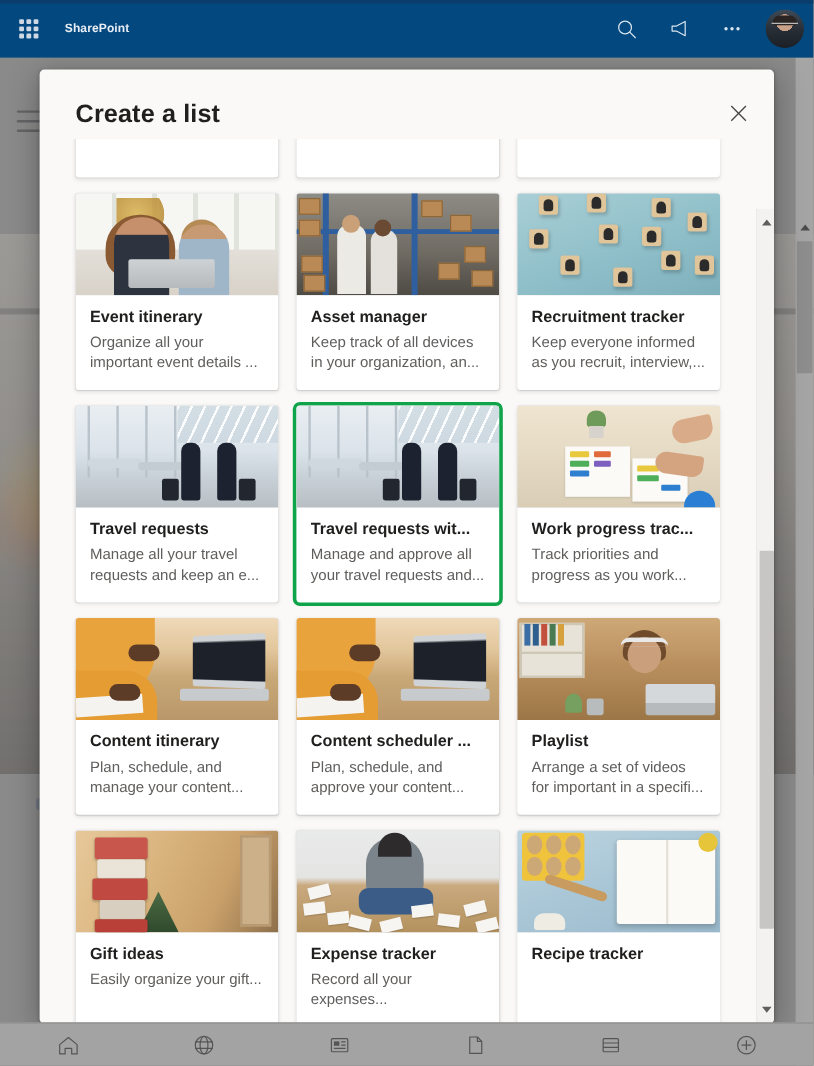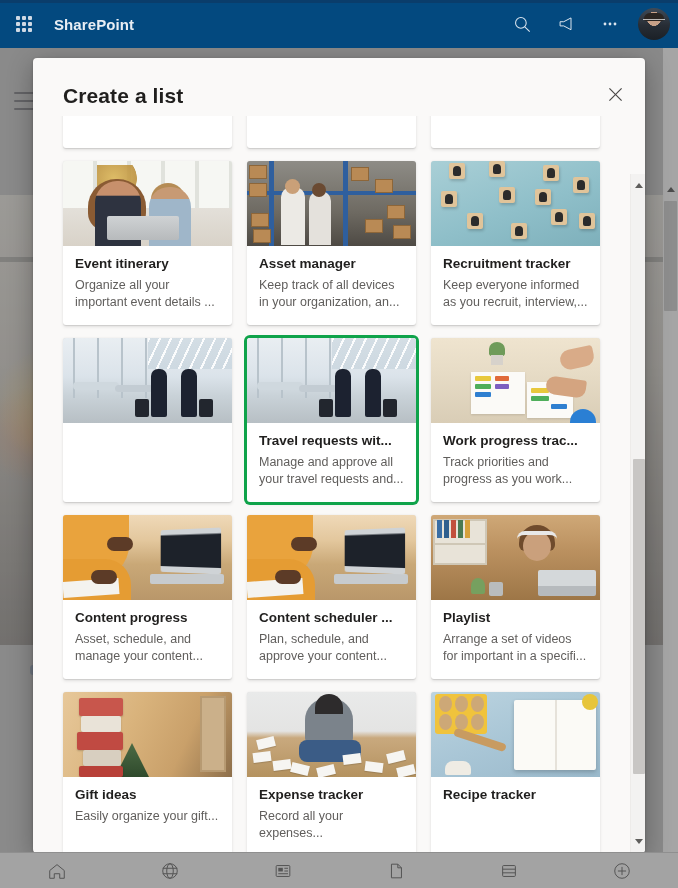--- a/index.html
+++ b/index.html
@@ -49,21 +49,21 @@
     content:""; position:absolute; left:0; top:0; width:678px; height:3px;
     background:#0a3d6b;
   }
   .waffle {
     width: 48px; height: 48px; display: flex; align-items: center; justify-content: center;
     cursor: pointer;
   }
   .waffle-grid { width: 16px; height: 16px; display: grid; grid-template-columns: repeat(3,1fr); grid-template-rows: repeat(3,1fr); gap: 2px; }
   .waffle-grid i { display: block; background: #cfd9e4; border-radius: 1px; }
   .suite-title {
-    color: #e9eef4; font-size: 15px; font-weight: 600; margin-left: 6px; letter-spacing: .1px;
+    color: #e9eef4; font-size: 10px; font-weight: 600; margin-left: 6px; letter-spacing: .1px;
     cursor: pointer;
   }
   .suite-right { margin-left: auto; display: flex; align-items: center; height: 48px; padding-right: 8px; }
   .suite-icon {
     width: 44px; height: 48px; display: flex; align-items: center; justify-content: center;
     cursor: pointer; color: #dbe5ef;
   }
   .avatar {
     width: 32px; height: 32px; border-radius: 50%; margin-left: 6px; cursor: pointer;
     background: radial-gradient(circle at 50% 34%, #c8a188 0 26%, rgba(200,161,136,0) 27%),
@@ -434,20 +434,24 @@
                   <div class="mull" style="left:58px"></div>
                   <div class="mull" style="left:82px"></div>
                   <div class="plane"></div>
                   <div class="plane2"></div>
                   <div class="man" style="left:88px"></div>
                   <div class="man" style="left:118px"></div>
                   <div class="bag" style="left:72px"></div>
                   <div class="bag" style="left:136px"></div>
                 </div>
               </div>
+              <div class="card-body">
+                <div class="card-title">Travel requests</div>
+                <div class="card-desc">Manage all your travel requests and keep an e...</div>
+              </div>
             </div>
             <div class="card selected">
               <div class="card-thumb">
                 <div class="ph ph-travel">
                   <div class="roof"></div>
                   <div class="mull" style="left:10px"></div>
                   <div class="mull" style="left:34px"></div>
                   <div class="mull" style="left:58px"></div>
                   <div class="mull" style="left:82px"></div>
                   <div class="plane"></div>
@@ -494,22 +498,22 @@
                   <div class="sleeve"></div>
                   <div class="sleeve2"></div>
                   <div class="paper"></div>
                   <div class="base"></div>
                   <div class="lap"></div>
                   <div class="h1"></div>
                   <div class="h2"></div>
                 </div>
               </div>
               <div class="card-body">
-                <div class="card-title">Content progress</div>
-                <div class="card-desc">Asset, schedule, and manage your content...</div>
+                <div class="card-title">Content itinerary</div>
+                <div class="card-desc">Plan, schedule, and manage your content...</div>
               </div>
             </div>
             <div class="card">
               <div class="card-thumb">
                 <div class="ph ph-content">
                   <div class="sleeve"></div>
                   <div class="sleeve2"></div>
                   <div class="paper"></div>
                   <div class="base"></div>
                   <div class="lap"></div>

